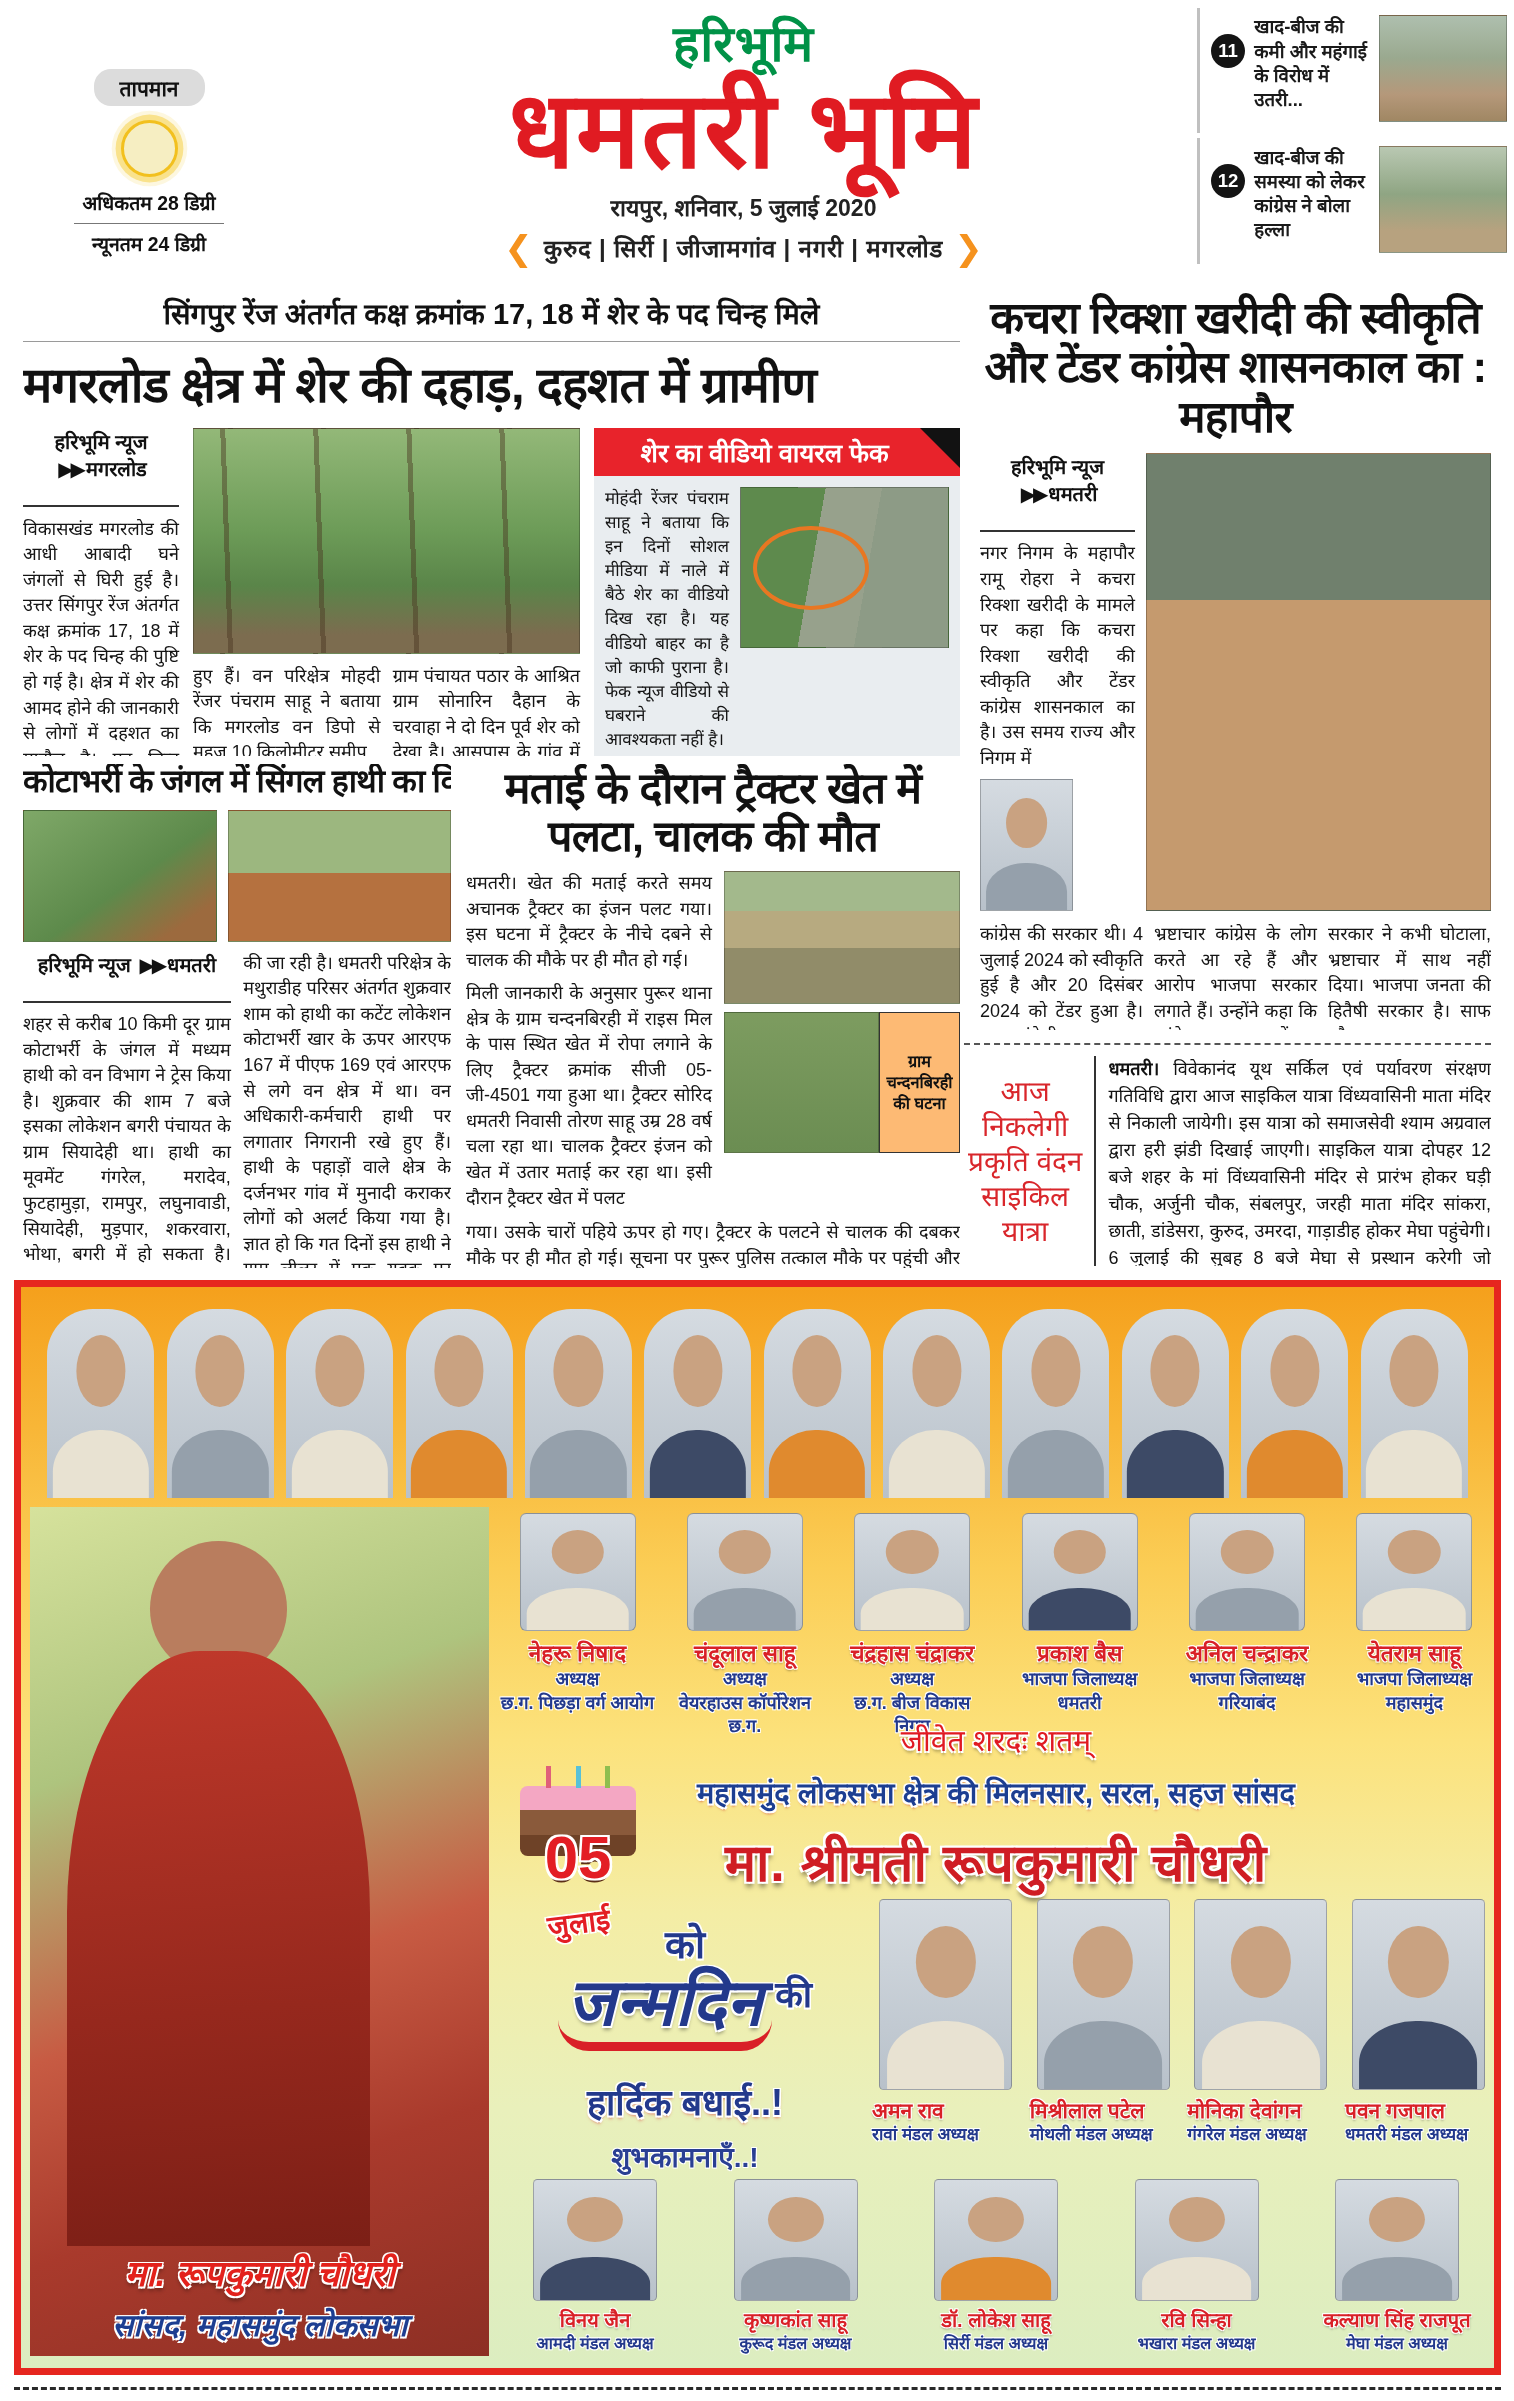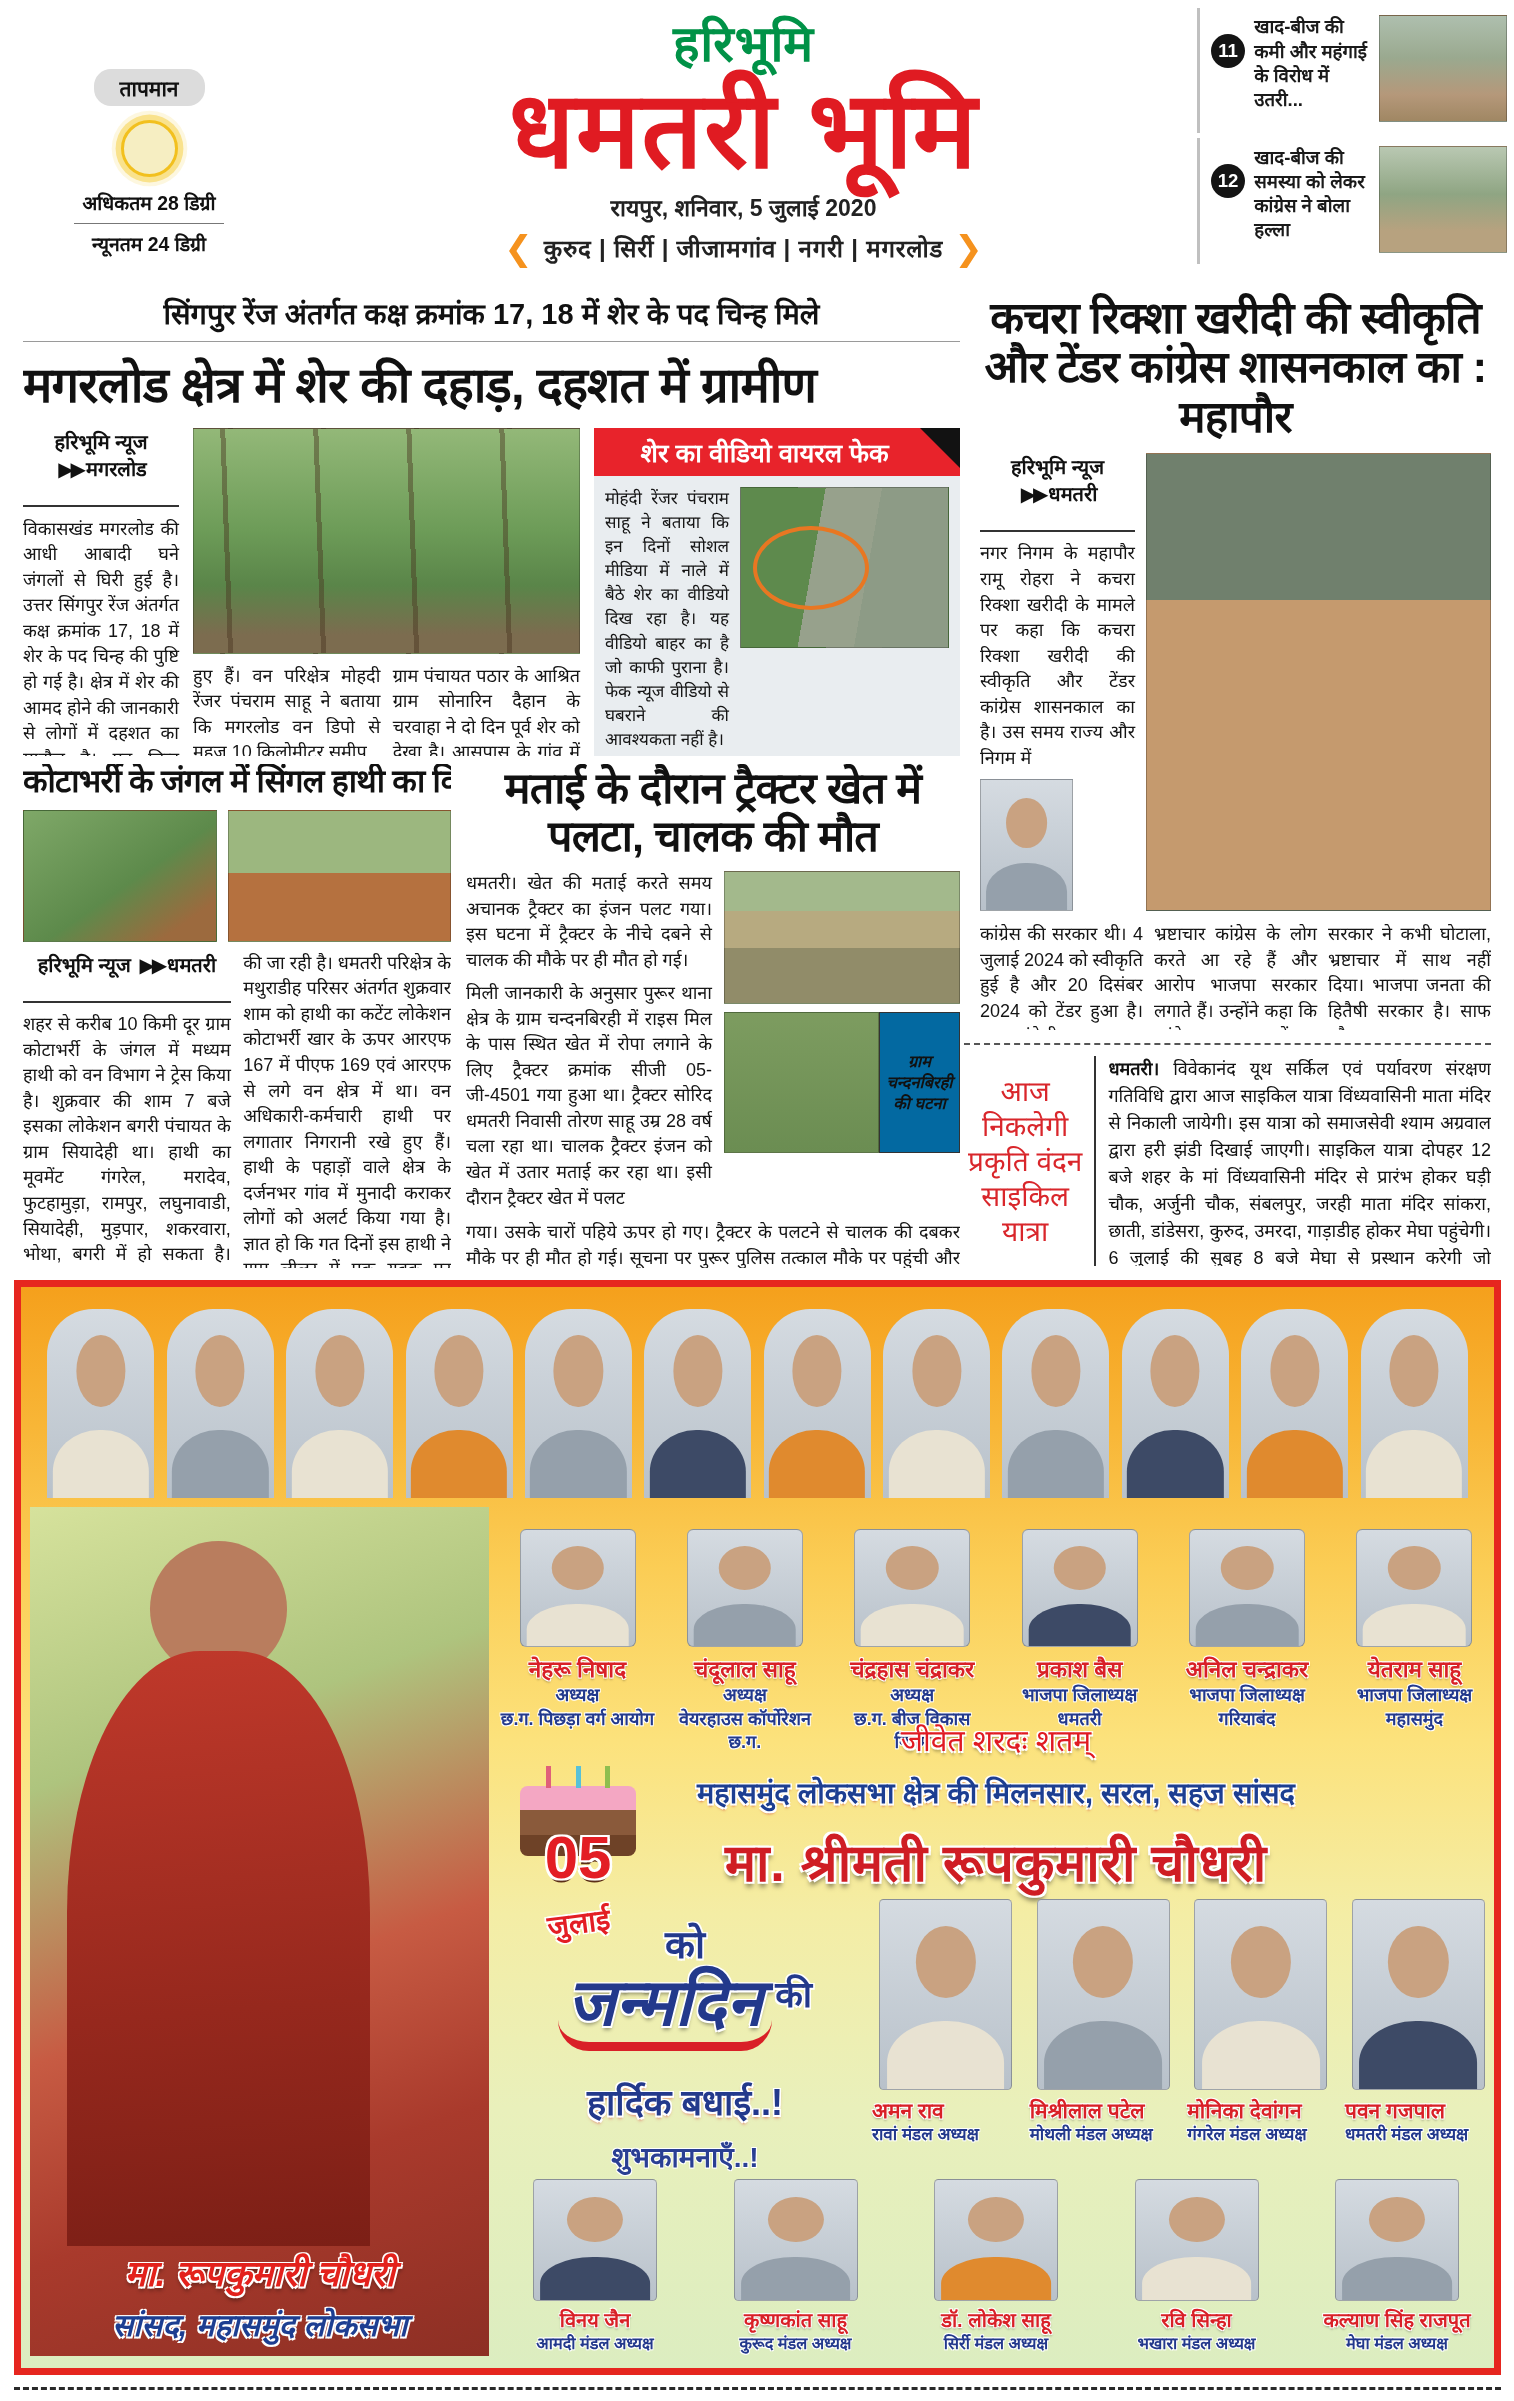--- a/index.html
+++ b/index.html
@@ -69,21 +69,21 @@
   .art-eleph { position:absolute; left:0; top:471px; width:428px; height:504px; overflow:hidden; }
   .headline-l { font-size:32px; font-weight:800; line-height:1.08; letter-spacing:-0.8px; white-space:nowrap; }
   .eleph-photos { display:flex; gap:11px; margin:11px 0 9.3px; }
 
   .art-tractor { position:absolute; left:443px; top:471px; width:494px; height:504px; overflow:hidden; }
   .headline-l2 { font-size:43px; font-weight:800; line-height:1.12; text-align:center; letter-spacing:-0.8px; }
   .tr-body { display:flex; gap:12.4px; margin-top:11px; }
   .tr-left { flex:0 0 246px; width:246px; }
   .tr-right { flex:1; }
   .caption-row { display:flex; margin-top:7.7px; }
-  .caption-box { flex:0 0 81px; background:#0369a1; border:1.5px solid #333; display:flex; align-items:center; justify-content:center; text-align:center; font-size:16.3px; font-weight:700; line-height:1.3; padding:0;font-style:italic; }
+  .caption-box { flex:0 0 81px; background:#fdba74; border:1.5px solid #333; display:flex; align-items:center; justify-content:center; text-align:center; font-size:16.3px; font-weight:700; line-height:1.3; padding:0; }
 
   .art-rick { position:absolute; left:957px; top:0; width:511px; height:737px; overflow:hidden; }
   .headline-xl2 { font-size:44px; font-weight:800; line-height:1.12; letter-spacing:-0.8px; text-align:center; }
   .rick-row1 { display:flex; gap:11px; margin-top:12.4px; }
   .rick-c1 { flex:0 0 155px; width:155px; }
   .rick-photo { flex:1; }
   .rick-cols { display:flex; gap:11px; margin-top:11px; }
   .rick-cols > div { flex:1; }
 
   .cyclebox { position:absolute; left:941px; top:750px; width:527px; height:223px; border-top:2.3px dashed #555; padding-top:11px; display:flex; gap:12.4px; overflow:hidden; }
@@ -96,21 +96,21 @@
   .pol-strip { position:absolute; left:0; top:0; width:100%; height:211px; display:flex; align-items:flex-end; justify-content:space-evenly; padding:11px 14px 0; }
   .pol { width:107px; height:189px; border-radius:46px 46px 0 0; border:none; }
   .bigphoto { position:absolute; left:9.3px; top:220px; width:459px; height:849px; background:linear-gradient(160deg,#d6e29c 0%,#aec47e 28%,#c75b43 55%,#a93a2c 75%,#8d2f24 100%); overflow:hidden;font-style:italic; }
   .bigphoto::before { content:""; position:absolute; left:26%; top:4%; width:30%; height:16%; background:#b97d5e; border-radius:50%; }
   .bigphoto::after { content:""; position:absolute; left:8%; top:17%; width:66%; height:70%; background:linear-gradient(175deg,#c0392b 0%,#96281d 60%,#7c1f16 100%); border-radius:44% 44% 0 0; }
   .mp-banner { position:absolute; left:0; bottom:11px; width:100%; text-align:center; z-index:2; }
   .mp-name { font-size:36px; font-weight:800; color:#e3211c; text-shadow:-1.5px -1.5px 0 #fff,1.5px -1.5px 0 #fff,-1.5px 1.5px 0 #fff,1.5px 1.5px 0 #fff,0 3.9px 4.6px rgba(0,0,0,.45); }
   .mp-title { font-size:31px; font-weight:800; color:#1d3e91; margin-top:6.2px; text-shadow:-1.5px -1.5px 0 #fff,1.5px -1.5px 0 #fff,-1.5px 1.5px 0 #fff,1.5px 1.5px 0 #fff; }
 
   .dign-row { position:absolute; left:479px; top:226px; width:992px; display:flex; justify-content:space-between; }
-  .dign { width:155px; text-align:center;margin-top:16px; }
+  .dign { width:155px; text-align:center; }
   .dign .ph { width:116px; height:118px; margin:0 auto 6.2px; border-radius:6.2px; }
   .ad-name { font-size:22.5px; font-weight:800; color:#d92027; text-shadow:-0.8px -0.8px 0 #fff,0.8px -0.8px 0 #fff,-0.8px 0.8px 0 #fff,0.8px 0.8px 0 #fff,0 2.3px 2.3px rgba(0,0,0,.35); }
   .ad-label { font-size:18px; font-weight:800; color:#23398c; line-height:1.3; text-shadow:-0.8px -0.8px 0 #fff,0.8px -0.8px 0 #fff,-0.8px 0.8px 0 #fff,0.8px 0.8px 0 #fff; }
 
   .greet { position:absolute; left:479px; top:432px; width:992px; text-align:center; }
   .shloka { font-size:30px; font-weight:400; color:#e01a22; text-shadow:-1.5px -1.5px 0 #fff,1.5px -1.5px 0 #fff,-1.5px 1.5px 0 #fff,1.5px 1.5px 0 #fff,0 3.9px 3.1px rgba(0,0,0,.35); }
   .greet-sub { font-size:29px; font-weight:800; color:#1d3e91; margin-top:12.4px; text-shadow:-1.5px -1.5px 0 #fff,1.5px -1.5px 0 #fff,-1.5px 1.5px 0 #fff,1.5px 1.5px 0 #fff,0 3.1px 2.3px rgba(200,30,30,.5); }
   .honoree { font-size:52px; font-weight:800; color:#cf1d24; margin-top:14px; letter-spacing:0.8px; text-shadow:-2.3px -2.3px 0 #fff,2.3px -2.3px 0 #fff,-2.3px 2.3px 0 #fff,2.3px 2.3px 0 #fff,0 5.4px 5.4px rgba(0,0,0,.5); }
   .cake { position:absolute; left:4.6px; top:67px; width:147px; height:170px; text-align:center; }
   .cake-body { position:relative; width:116px; height:70px; margin:0 auto; background:linear-gradient(180deg,#f4a7c3 0 34%,#8a5a3b 34% 70%,#6e4227 70%); border-radius:7.7px; }

